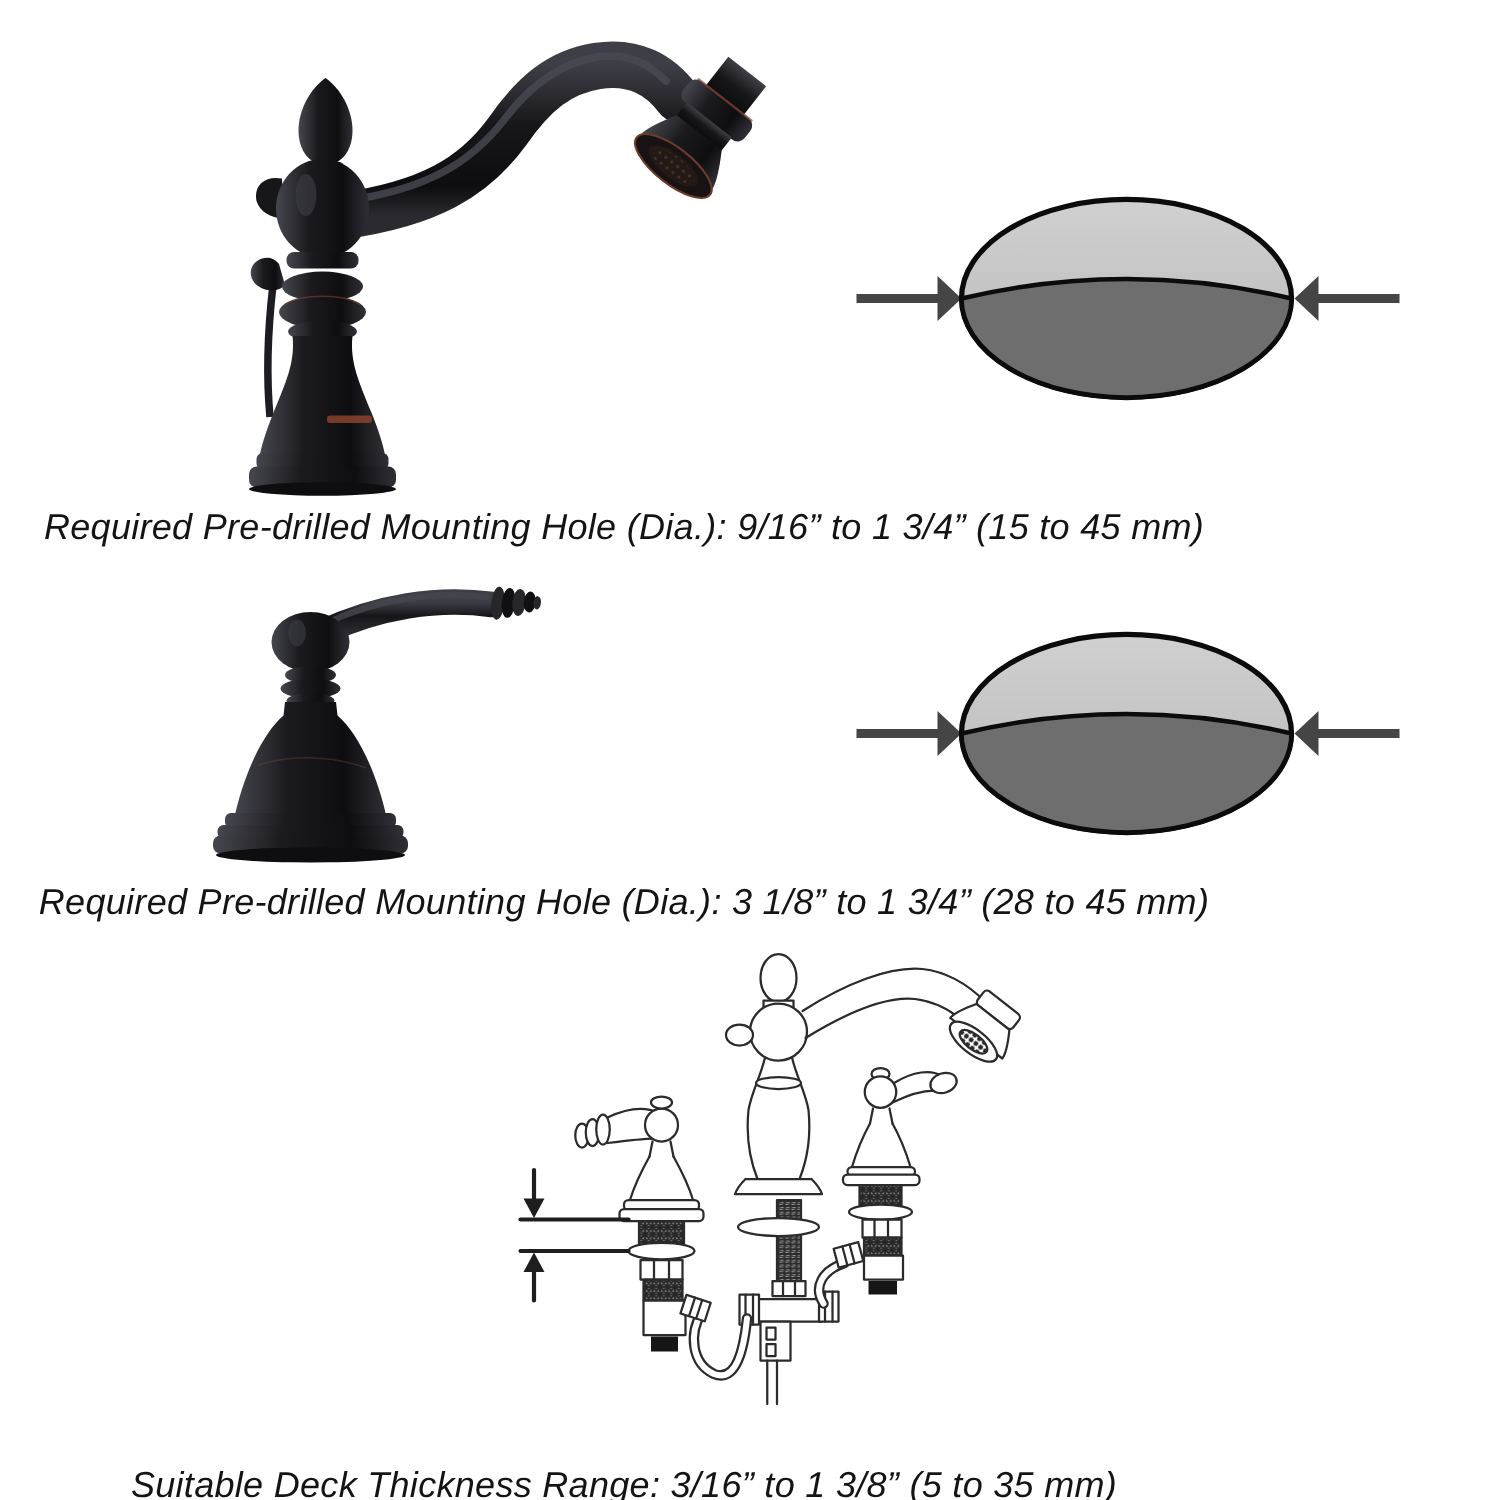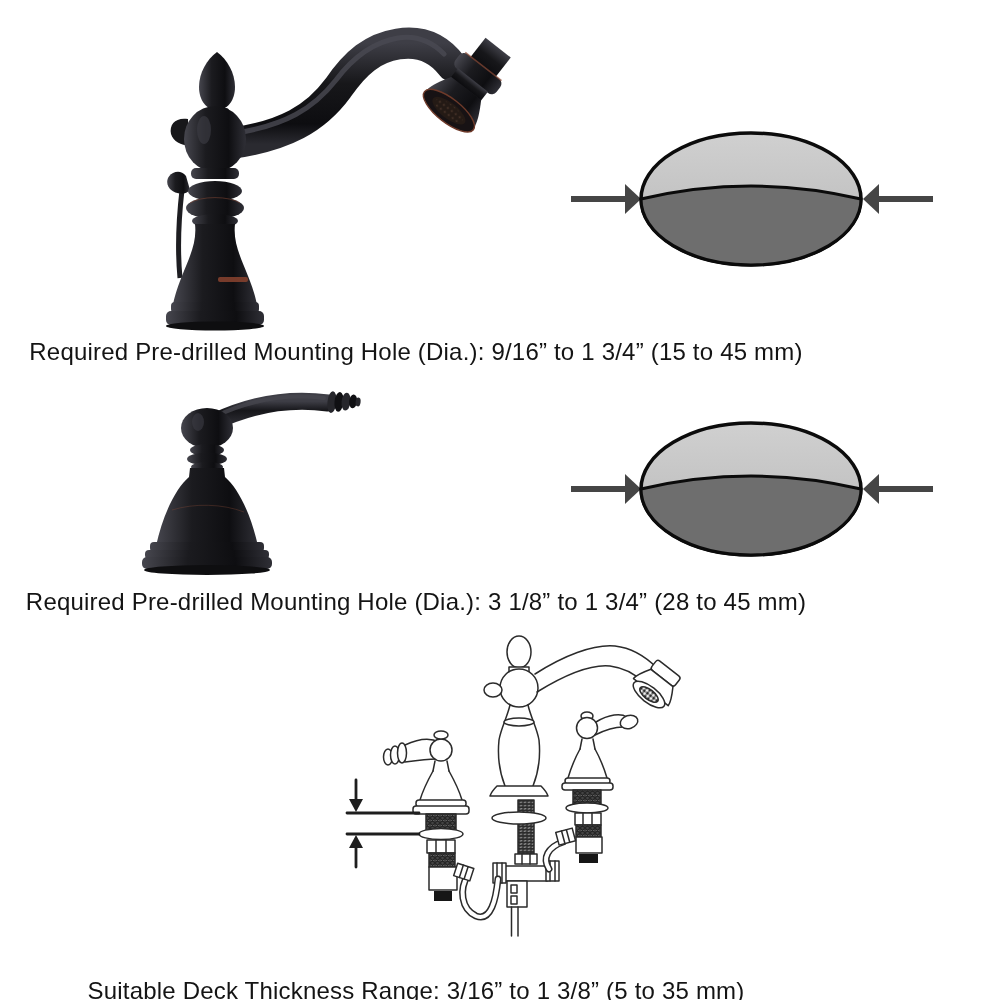--- a/index.html
+++ b/index.html
@@ -3,21 +3,21 @@
 <meta charset="utf-8">
 <style>
   html,body{margin:0;padding:0;}
   body{
     width:1000px;height:1000px;position:relative;background:#ffffff;
     font-family:"Liberation Sans","DejaVu Sans",sans-serif;overflow:hidden;
   }
   .abs{position:absolute;}
   .caption{
     position:absolute;left:0;width:832px;text-align:center;
-    font-size:24px;color:#141414;letter-spacing:0.2px;
+    font-style:italic;font-size:24px;color:#141414;letter-spacing:0.2px;
     white-space:nowrap;
   }
   svg{display:block;}
 </style>
 </head>
 <body>
 
 <div class="abs" style="left:118px;top:4px;width:395px;height:332px;">
 <svg width="395" height="332" viewBox="0 0 395 332">
   <defs>

